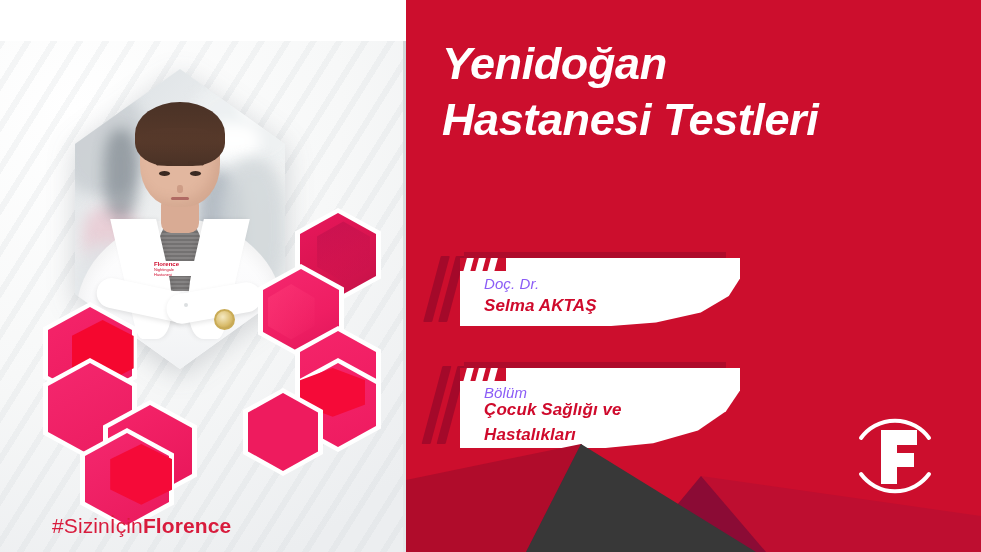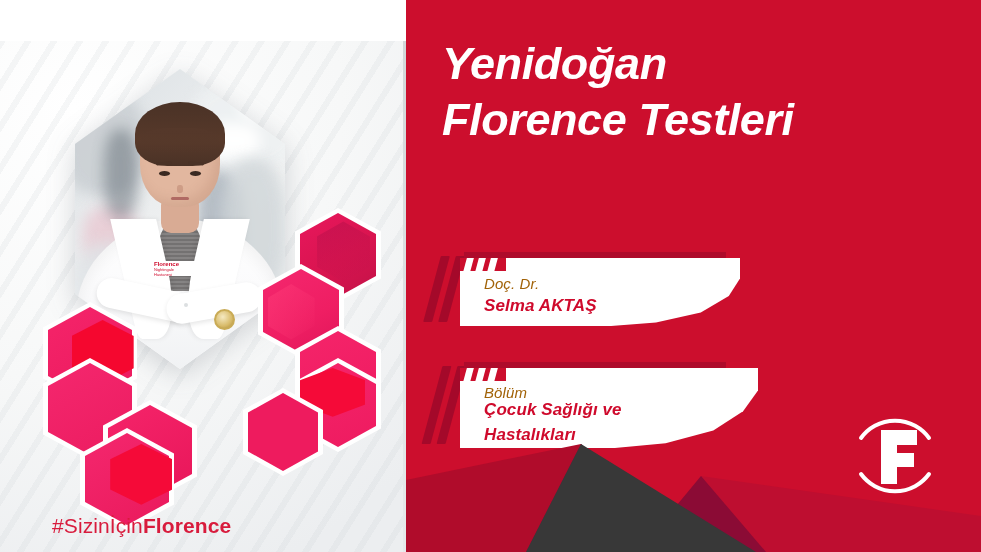--- a/index.html
+++ b/index.html
@@ -145,21 +145,21 @@
   .slashes i:nth-child(2){left:17px;}
 
   .bshadow{position:absolute;left:34px;top:4px;background:#ae0b2b;border-radius:0 0 26px 0;}
   .bwhite{
     position:absolute;left:30px;top:10px;background:#ffffff;
     box-shadow:3px 5px 9px rgba(90,0,15,.28);
   }
   .bwhite .notch{position:absolute;left:0;top:0;width:46px;height:13px;background:#cc0e2d;}
   .wslash{position:absolute;top:-1px;width:7px;height:16px;background:#ffffff;transform:skewX(-15deg);}
 
-  .b-line1{position:absolute;font-size:15px;color:#a16207;font-weight:400;letter-spacing:.1px;}
+  .b-line1{position:absolute;font-size:15px;color:#8b5cf6;font-weight:400;letter-spacing:.1px;}
   .b-line2{position:absolute;font-size:17px;color:#cf0a2c;font-weight:700;line-height:1.22;letter-spacing:.1px;}
 
   
   .poly{position:absolute;}
 
   
   #logo{position:absolute;right:38px;bottom:48px;width:96px;height:96px;}
   #logo svg{display:block;}
 
   .sr{position:absolute;width:1px;height:1px;overflow:hidden;clip:rect(0 0 0 0);}
@@ -264,21 +264,21 @@
 
     <div id="hashtag">
       <span class="light">#Sizinİçin</span><span class="bold">Florence</span>
     </div>
   </div>
 
   <div id="red-panel">
 
     <div id="title">
       <span>Yenidoğan</span>
-      <span>Florence Testleri</span>
+      <span>Hastanesi Testleri</span>
     </div>
 
     <div class="banner" style="top:248px;width:320px;height:92px;">
       <div class="slashes">
           <i></i>
           <i></i>
         </div>
       <div class="bshadow" style="width:262px;height:30px;"></div>
       <div class="bwhite" style="width:280px;height:68px;clip-path:polygon(0 0,100% 0,100% 30%,96% 56%,86% 80%,70% 95%,54% 100%,0 100%);">
         <div class="notch"></div>
@@ -289,21 +289,21 @@
         <div class="b-line2" style="left:24px;top:38px;">Selma AKTAŞ</div>
       </div>
     </div>
 
     <div class="banner" style="top:358px;width:320px;height:104px;">
       <div class="slashes">
           <i style="height:78px;"></i>
           <i style="height:78px;"></i>
         </div>
       <div class="bshadow" style="width:262px;height:30px;"></div>
-      <div class="bwhite" style="width:280px;height:80px;clip-path:polygon(0 0,100% 0,100% 28%,95% 54%,85% 78%,69% 94%,52% 100%,0 100%);padding-left:18px;">
+      <div class="bwhite" style="width:280px;height:80px;clip-path:polygon(0 0,100% 0,100% 28%,95% 54%,85% 78%,69% 94%,52% 100%,0 100%);">
         <div class="notch"></div>
         <div class="wslash" style="left:5px;"></div>
         <div class="wslash" style="left:17px;"></div>
         <div class="wslash" style="left:29px;"></div>
         <div class="b-line1" style="left:24px;top:16px;">Bölüm</div>
         <div class="b-line2" style="left:24px;top:32px;">Çocuk Sağlığı ve</div>
         <div class="b-line2" style="left:24px;top:57px;">Hastalıkları</div>
       </div>
     </div>
 

